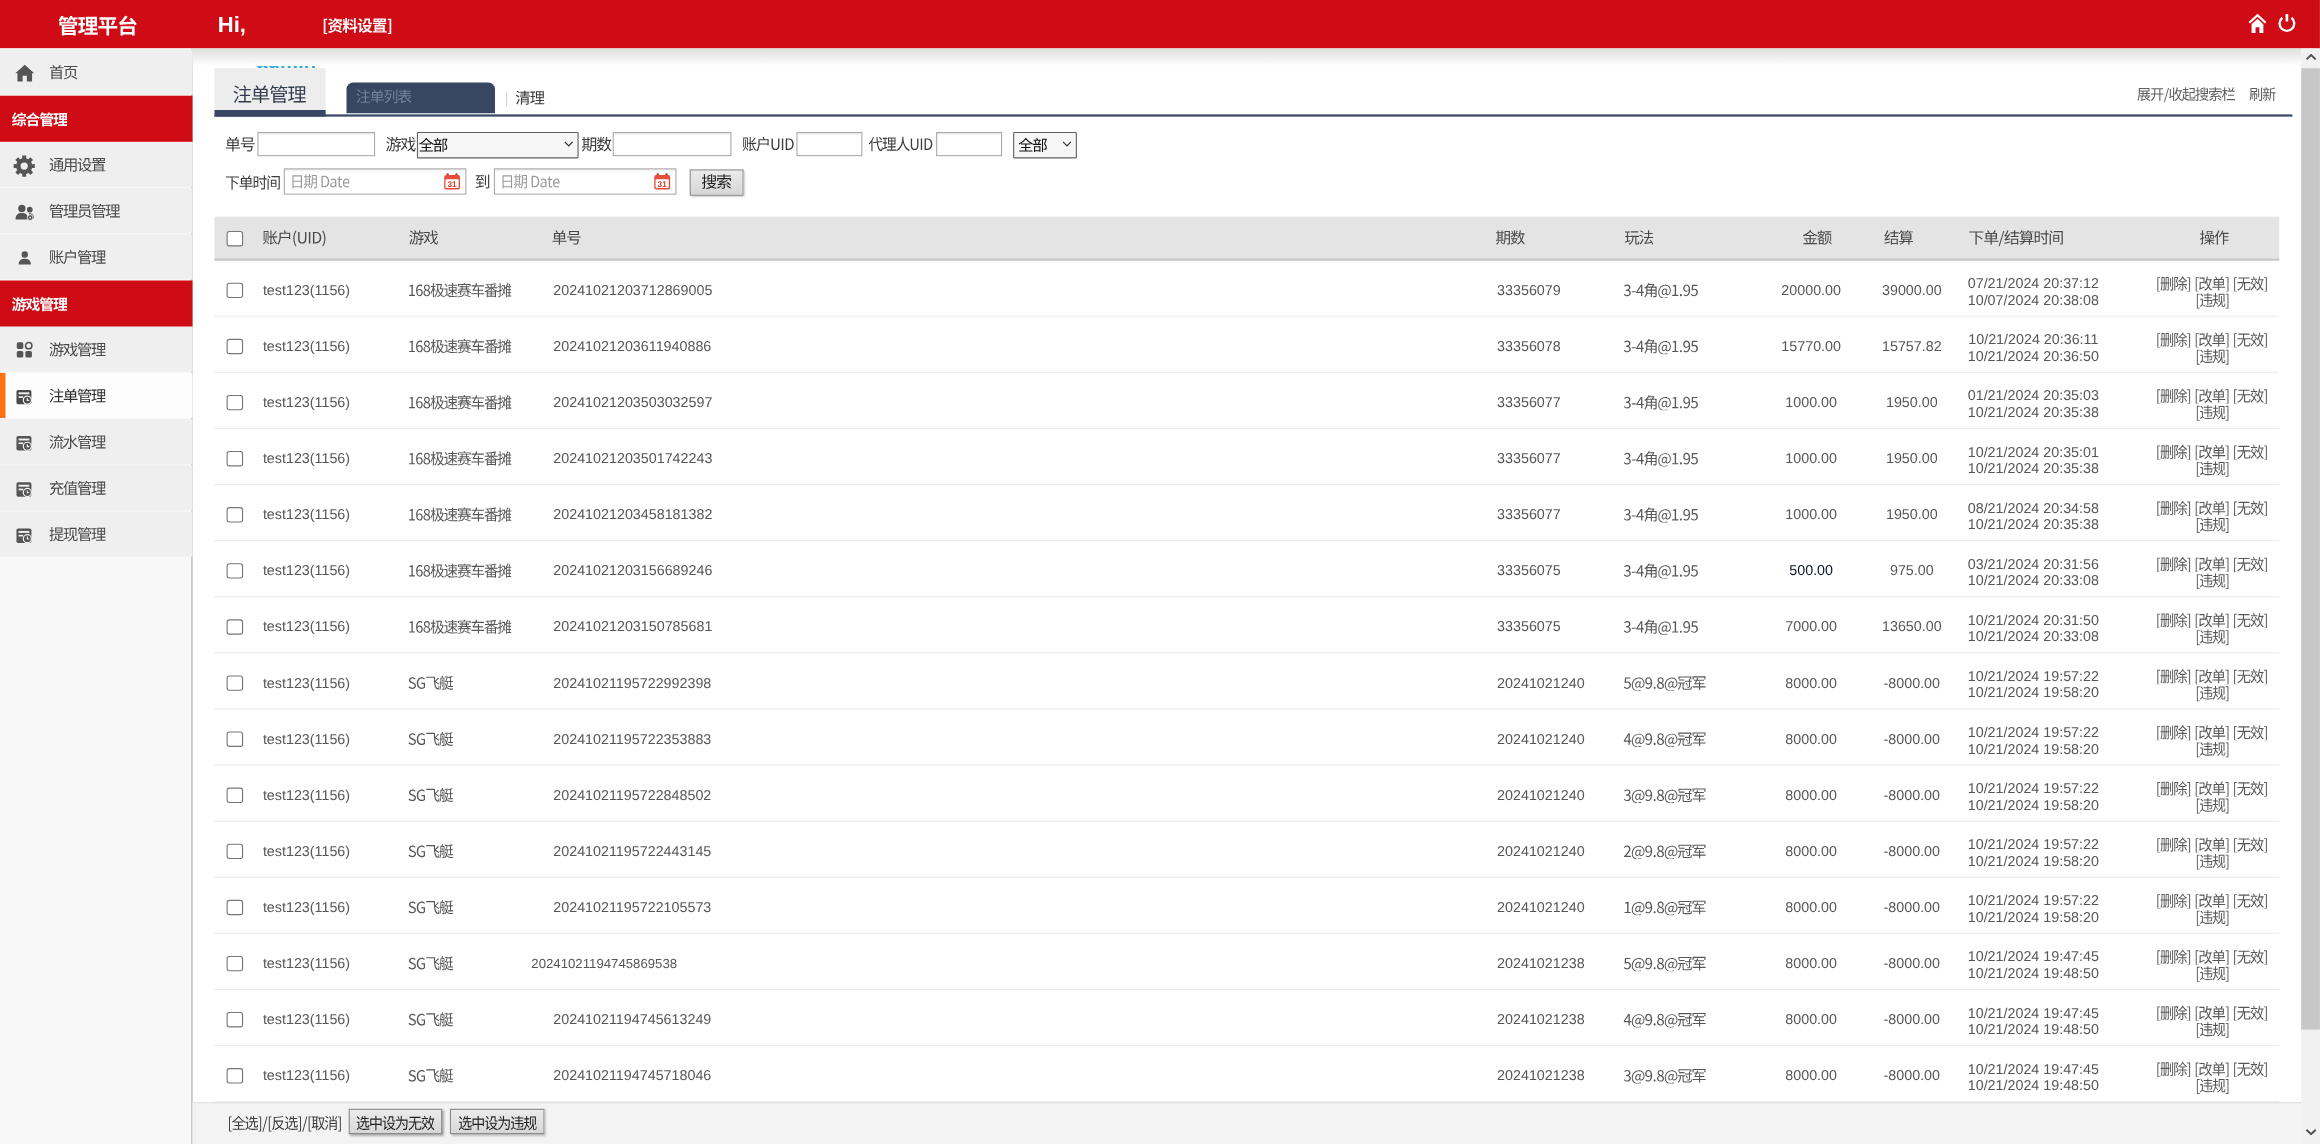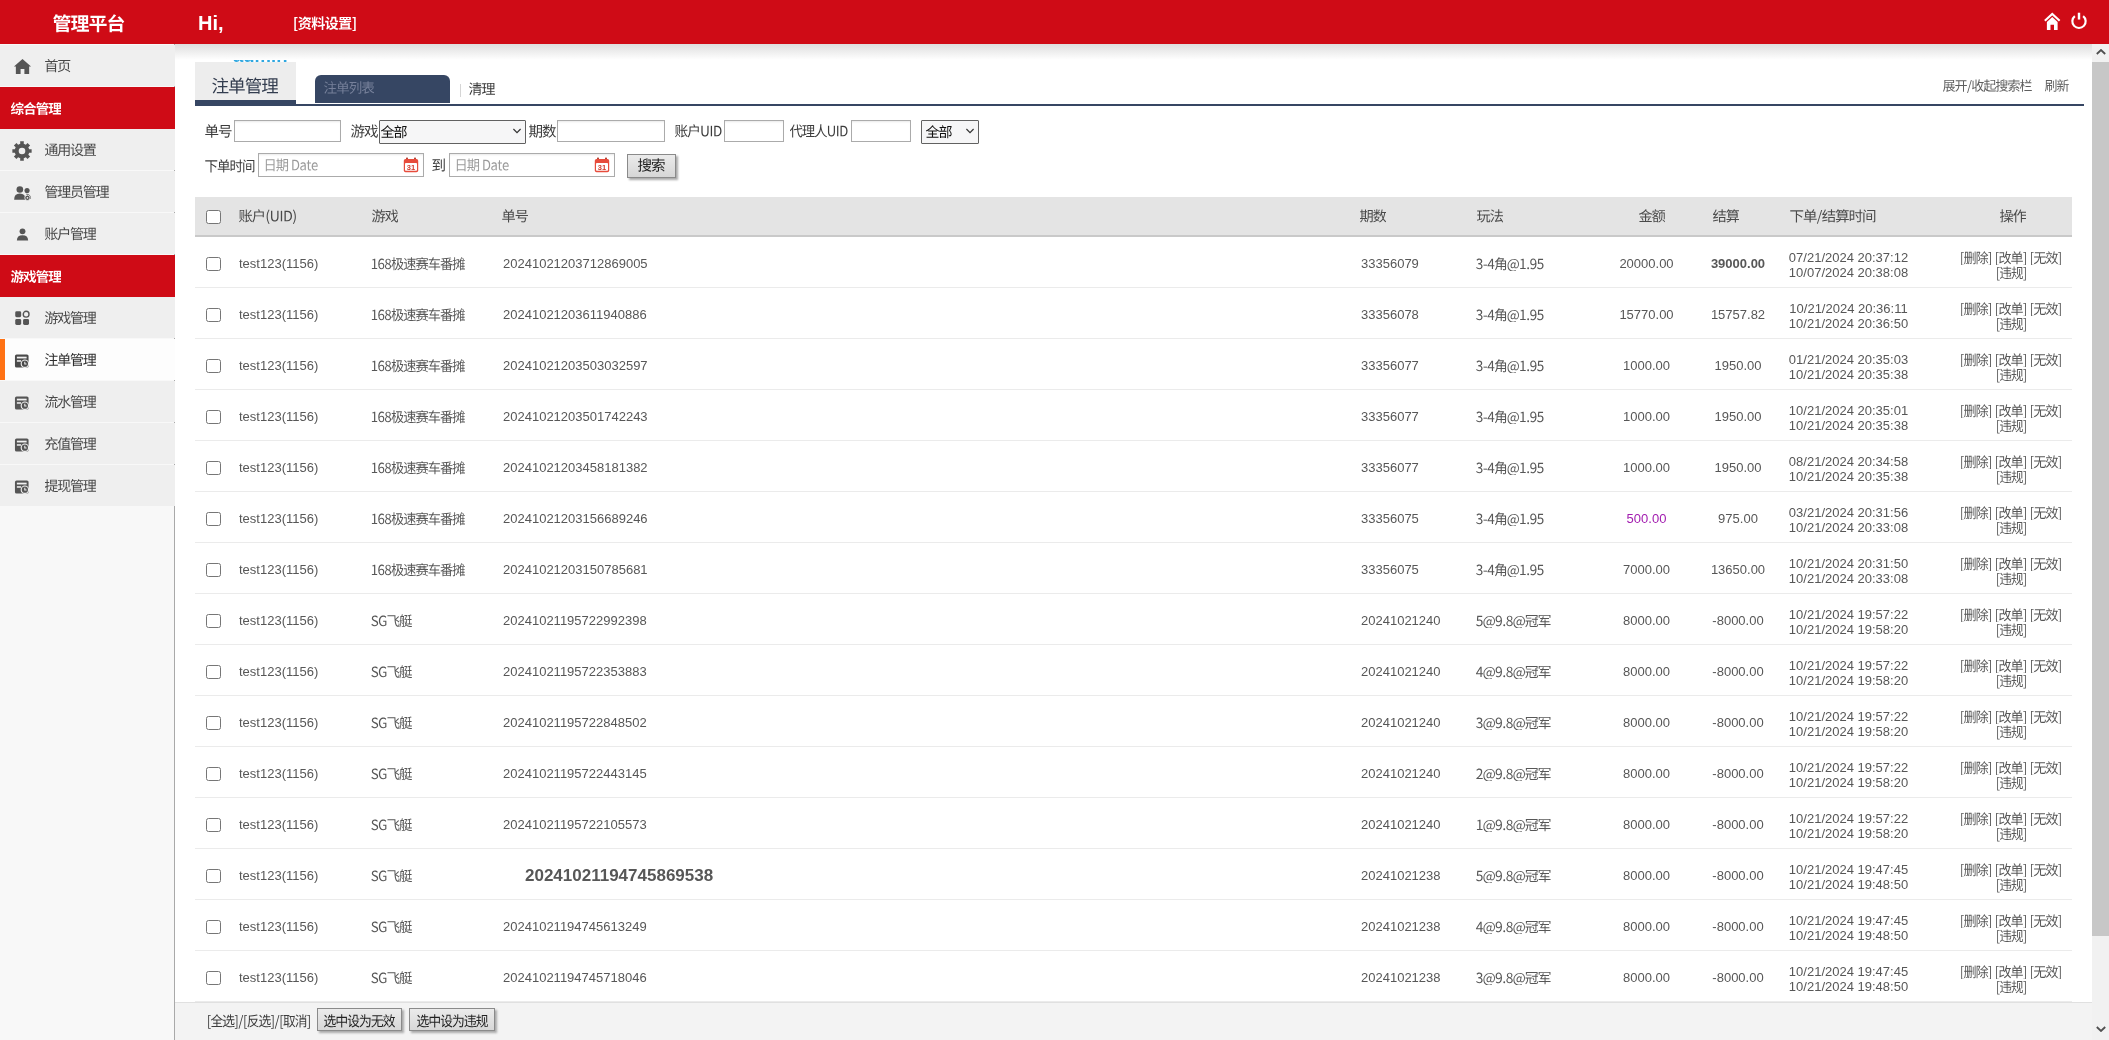--- a/index.html
+++ b/index.html
@@ -479,21 +479,21 @@
     <use href="#g87" transform="translate(541.1,30.4) scale(1.080)"></use>
     <use href="#g88" transform="translate(879.8,30.4) scale(1.080)"></use>
     <use href="#g89" transform="translate(1417.0,30.4) scale(1.080)"></use>
     <use href="#g90" transform="translate(2419.2,30.4) scale(1.080)"></use>
     <use href="#g77" transform="translate(3380.8,30.4) scale(1.080)"></use>
     <use href="#g91" transform="translate(3946.9,30.4) scale(1.080)"></use>
     <use href="#g92" transform="translate(4213.8,30.4) scale(1.080)"></use>
     <use href="#g93" transform="translate(4768.8,30.4) scale(1.080)"></use>
   </svg>
 <div class="lt" style="left:1646.5px;transform:translateX(-50%);top:256.7px;font-size:13.0px;line-height:14.9px;color:#575757;font-weight:normal;">20000.00</div>
-<div class="lt" style="left:1738.0px;transform:translateX(-50%);top:256.7px;font-size:13.0px;line-height:14.9px;color:#575757;font-weight:bold;">39000.00</div>
+<div class="lt" style="left:1738.0px;transform:translateX(-50%);top:256.7px;font-size:13.0px;line-height:14.9px;color:#575757;font-weight:normal;">39000.00</div>
 <div class="lt" style="left:1848.5px;transform:translateX(-50%);top:251.0px;font-size:13.0px;line-height:14.9px;color:#575757;font-weight:normal;">07/21/2024 20:37:12</div>
 <div class="lt" style="left:1848.5px;transform:translateX(-50%);top:266.2px;font-size:13.0px;line-height:14.9px;color:#575757;font-weight:normal;">10/07/2024 20:38:08</div>
 <svg class="ct" style="left:1960.0px;top:251.1px;width:102.00px;height:14.30px" viewBox="0 -900 8476 1100" preserveAspectRatio="none" fill="#575757">
     <use href="#g94" transform="translate(-13.5,30.4) scale(1.080)"></use>
     <use href="#g95" transform="translate(298.0,30.4) scale(1.080)"></use>
     <use href="#g96" transform="translate(1298.0,30.4) scale(1.080)"></use>
     <use href="#g97" transform="translate(2324.5,30.4) scale(1.080)"></use>
     <use href="#g94" transform="translate(2886.5,30.4) scale(1.080)"></use>
     <use href="#g98" transform="translate(3198.0,30.4) scale(1.080)"></use>
     <use href="#g28" transform="translate(4198.0,30.4) scale(1.080)"></use>
@@ -733,21 +733,21 @@
     <use href="#g86" transform="translate(-22.2,30.4) scale(1.080)"></use>
     <use href="#g87" transform="translate(541.1,30.4) scale(1.080)"></use>
     <use href="#g88" transform="translate(879.8,30.4) scale(1.080)"></use>
     <use href="#g89" transform="translate(1417.0,30.4) scale(1.080)"></use>
     <use href="#g90" transform="translate(2419.2,30.4) scale(1.080)"></use>
     <use href="#g77" transform="translate(3380.8,30.4) scale(1.080)"></use>
     <use href="#g91" transform="translate(3946.9,30.4) scale(1.080)"></use>
     <use href="#g92" transform="translate(4213.8,30.4) scale(1.080)"></use>
     <use href="#g93" transform="translate(4768.8,30.4) scale(1.080)"></use>
   </svg>
-<div class="lt" style="left:1646.5px;transform:translateX(-50%);top:511.7px;font-size:13.0px;line-height:14.9px;color:#a21caf;font-weight:normal;">500.00</div>
+<div class="lt" style="left:1646.5px;transform:translateX(-50%);top:511.7px;font-size:13.0px;line-height:14.9px;color:#0f172a;font-weight:normal;">500.00</div>
 <div class="lt" style="left:1738.0px;transform:translateX(-50%);top:511.7px;font-size:13.0px;line-height:14.9px;color:#575757;font-weight:normal;">975.00</div>
 <div class="lt" style="left:1848.5px;transform:translateX(-50%);top:506.0px;font-size:13.0px;line-height:14.9px;color:#575757;font-weight:normal;">03/21/2024 20:31:56</div>
 <div class="lt" style="left:1848.5px;transform:translateX(-50%);top:521.2px;font-size:13.0px;line-height:14.9px;color:#575757;font-weight:normal;">10/21/2024 20:33:08</div>
 <svg class="ct" style="left:1960.0px;top:506.1px;width:102.00px;height:14.30px" viewBox="0 -900 8476 1100" preserveAspectRatio="none" fill="#575757">
     <use href="#g94" transform="translate(-13.5,30.4) scale(1.080)"></use>
     <use href="#g95" transform="translate(298.0,30.4) scale(1.080)"></use>
     <use href="#g96" transform="translate(1298.0,30.4) scale(1.080)"></use>
     <use href="#g97" transform="translate(2324.5,30.4) scale(1.080)"></use>
     <use href="#g94" transform="translate(2886.5,30.4) scale(1.080)"></use>
     <use href="#g98" transform="translate(3198.0,30.4) scale(1.080)"></use>
@@ -1042,21 +1042,21 @@
   </svg>
 <div class="abs" style="left:195.0px;top:848.5px;width:1877.0px;height:51.0px;border-bottom:1px solid #ebebeb"></div>
 <div class="abs" style="left:206.0px;top:868.5px;width:14.5px;height:14.5px;background:#fff;border:1.5px solid #767676;border-radius:2.5px"></div>
 <div class="lt" style="left:239.0px;top:868.7px;font-size:13.0px;line-height:14.9px;color:#575757;font-weight:normal;">test123(1156)</div>
 <svg class="ct" style="left:371.0px;top:868.8px;width:41.00px;height:14.30px" viewBox="0 -900 3285 1100" preserveAspectRatio="none" fill="#575757">
     <use href="#g103" transform="translate(-23.8,30.4) scale(1.080)"></use>
     <use href="#g104" transform="translate(568.4,30.4) scale(1.080)"></use>
     <use href="#g105" transform="translate(1245.0,30.4) scale(1.080)"></use>
     <use href="#g106" transform="translate(2245.0,30.4) scale(1.080)"></use>
   </svg>
-<div class="lt" style="left:525px;top:868.7px;font-size:17px;line-height:14.9px;color:#575757;font-weight:bold;">20241021194745869538</div>
+<div class="lt" style="left:483px;top:868.7px;font-size:12px;line-height:14.9px;color:#575757;font-weight:normal;">20241021194745869538</div>
 <div class="lt" style="left:1361.0px;top:868.7px;font-size:13.0px;line-height:14.9px;color:#575757;font-weight:normal;">20241021238</div>
 <svg class="ct" style="left:1476.0px;top:868.8px;width:75.00px;height:14.30px" viewBox="0 -900 5835 1100" preserveAspectRatio="none" fill="#575757">
     <use href="#g93" transform="translate(-22.2,30.4) scale(1.080)"></use>
     <use href="#g90" transform="translate(517.2,30.4) scale(1.080)"></use>
     <use href="#g92" transform="translate(1478.8,30.4) scale(1.080)"></use>
     <use href="#g91" transform="translate(2044.9,30.4) scale(1.080)"></use>
     <use href="#g79" transform="translate(2311.8,30.4) scale(1.080)"></use>
     <use href="#g90" transform="translate(2851.2,30.4) scale(1.080)"></use>
     <use href="#g107" transform="translate(3795.0,30.4) scale(1.080)"></use>
     <use href="#g108" transform="translate(4795.0,30.4) scale(1.080)"></use>

